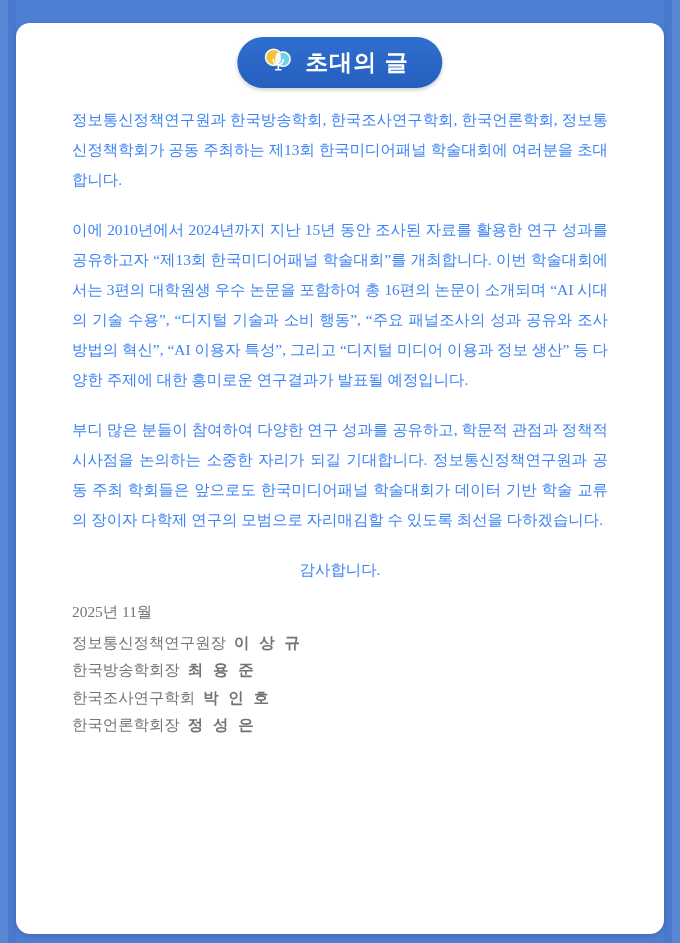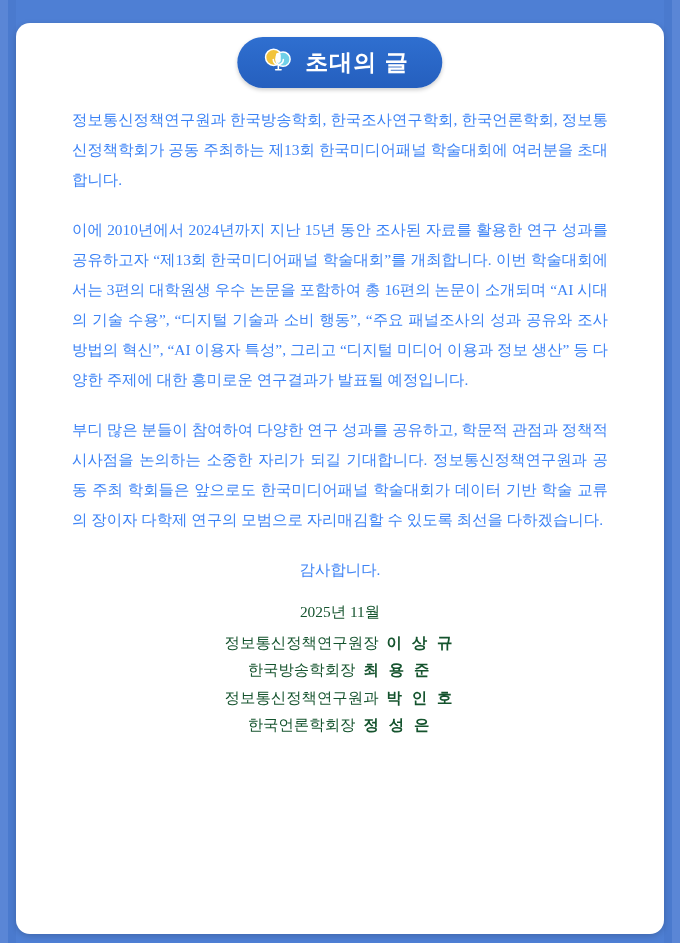--- a/index.html
+++ b/index.html
@@ -89,24 +89,24 @@
     margin-bottom: 0;
   }
   .para-thanks {
     margin: 0 0 10px 0;
     text-align: center;
   }
 
   
   .sig-block {
     margin-top: 14px;
-    text-align: center;
+    text-align: left;
     font-size: 15.4px;
     line-height: 1.72;
-    color: #14532d;
+    color: #737373;
   }
   .sig-date {
     margin-bottom: 4px;
   }
   .sig-row {
     white-space: nowrap;
   }
   .sig-org {
     margin-right: 8px;
     font-family: Liberation Mono, monospace;
@@ -146,21 +146,21 @@
 
       <div class="sig-block">
         <div class="sig-date">2025년 11월</div>
         <div class="sig-row">
           <span class="sig-org">정보통신정책연구원장</span><span class="sig-name">이 상 규</span>
         </div>
         <div class="sig-row">
           <span class="sig-org">한국방송학회장</span><span class="sig-name">최 용 준</span>
         </div>
         <div class="sig-row">
-          <span class="sig-org">정보통신정책연구원과</span><span class="sig-name">박 인 호</span>
+          <span class="sig-org">한국조사연구학회</span><span class="sig-name">박 인 호</span>
         </div>
         <div class="sig-row">
           <span class="sig-org">한국언론학회장</span><span class="sig-name">정 성 은</span>
         </div>
 
       </div>
     </div>
 
   </div>
 </div>

